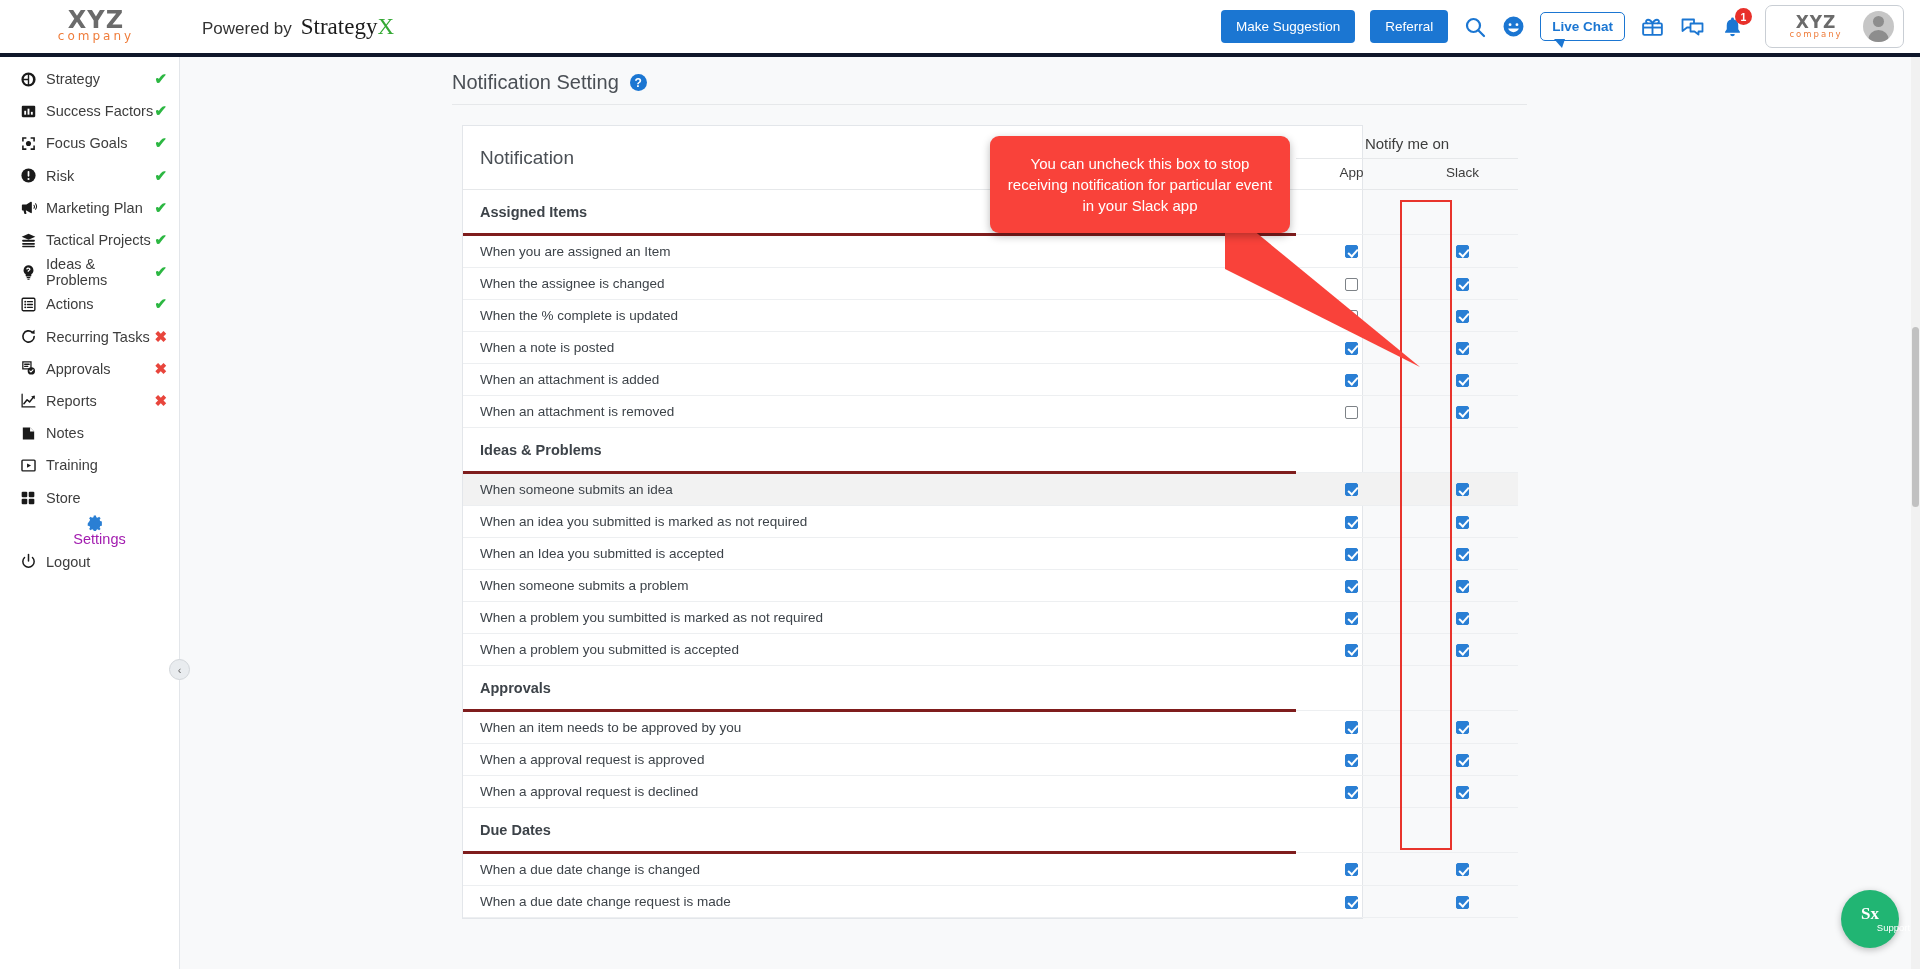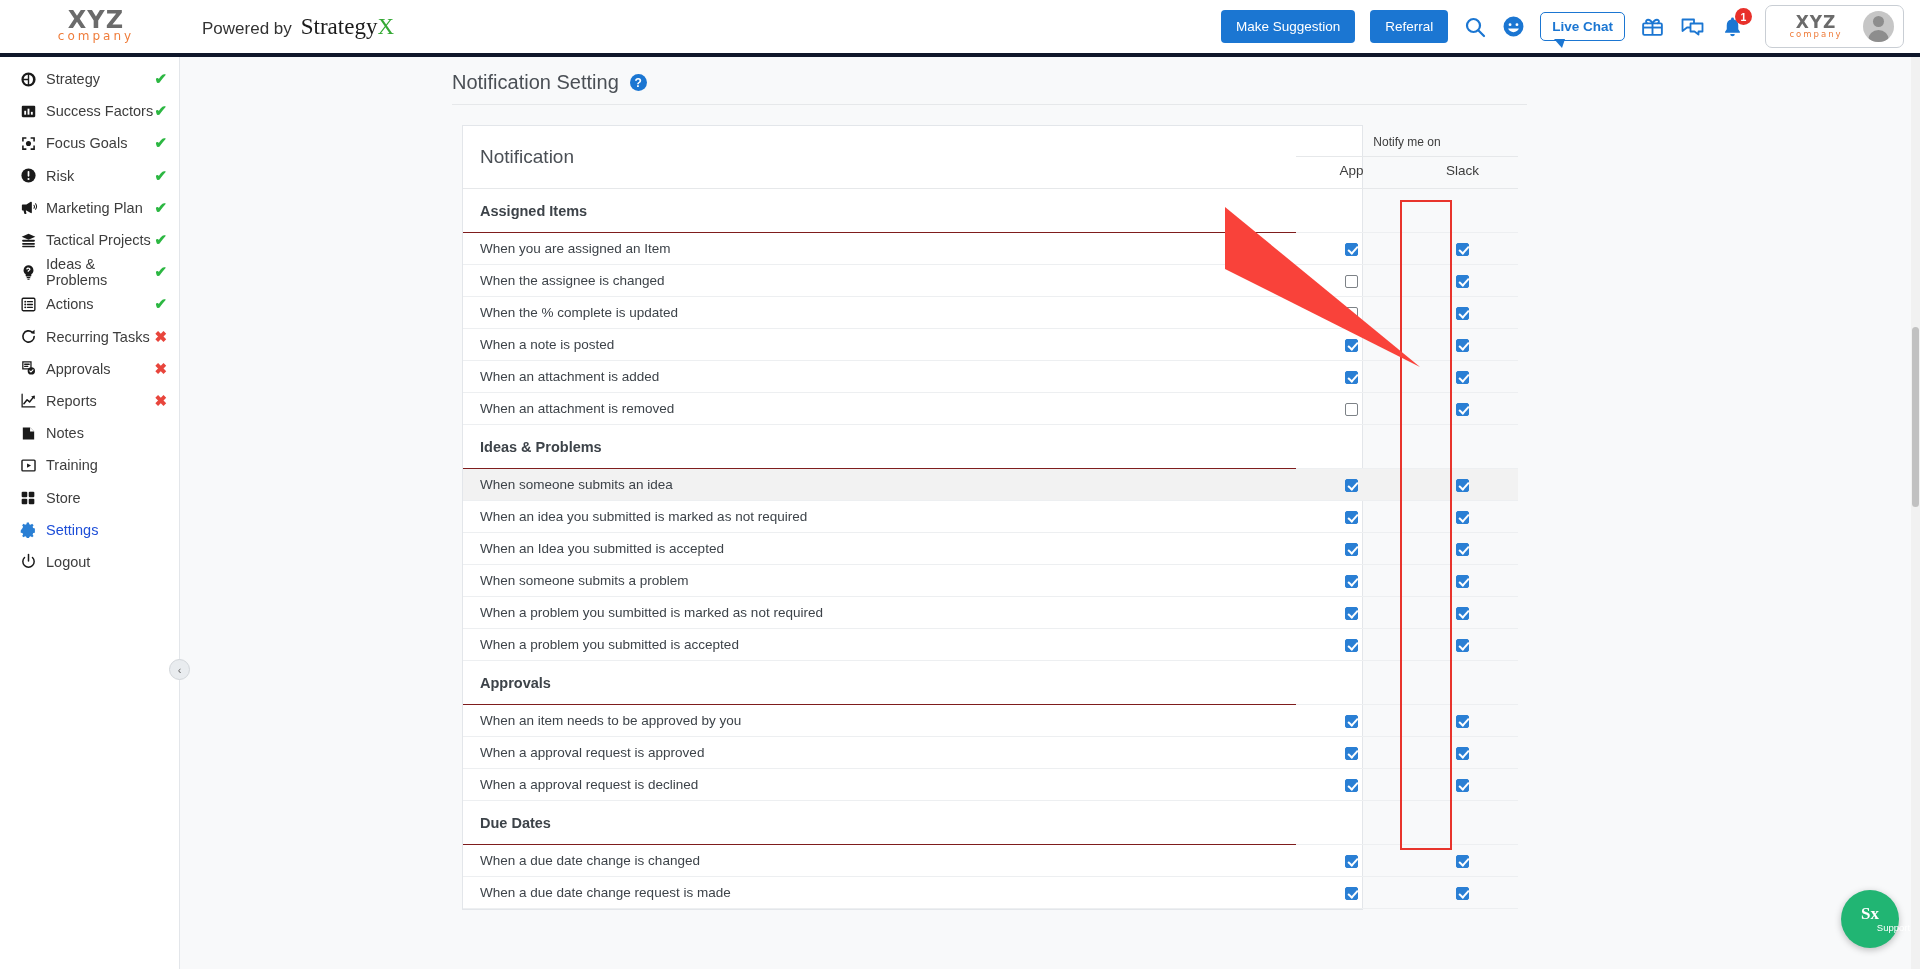--- a/index.html
+++ b/index.html
@@ -50,21 +50,21 @@
   .avatar::after { content:""; position:absolute; width:21px;height:12px;border-radius:11px 11px 0 0;background:#8d8d8d;left:5px;top:19px;}
   
   .sidebar {
     position: absolute; top: 57px; left: 0; width: 180px; height: 912px;
     background: #fff; border-right: 1px solid #e3e6ea; padding-top: 6px; z-index: 30;
   }
   .nav-item {
     display: flex; align-items: center; height: 32.2px; padding-left: 20px;
     font-size: 14.5px; color: #3d3d3d; cursor: pointer;
   }
-  .nav-item.active { color: #1d4ed8; }
+  .nav-item.active { color: #a21caf; flex-direction: column; }
   .nav-ic { width: 26px; display: flex; align-items: center; color: #1a1a1a; flex-shrink: 0;}
   .nav-item.active .nav-ic { color: #2a7fd4; }
   .nav-label { flex: 1; }
   .mark { font-size: 15px; font-weight: bold; margin-right: 12px; }
   .mark.ok { color: #2cb742; }
   .mark.no { color: #e8453c; }
   .collapse-btn {
     position: absolute; left: 169px; top: 659px; width: 21px; height: 21px;
     border-radius: 50%; background: #e9ecef; border: 1px solid #d2d6da;
     display: flex; align-items: center; justify-content: center;
@@ -85,30 +85,30 @@
   }
   table.ntable { width: 100%; border-collapse: collapse; table-layout: fixed; }
   table.ntable col.c1 { width: 833px; }
   table.ntable col.c2 { width: 111px; }
   table.ntable col.c3 { width: 111px; }
   .th-notification {
     font-size: 19px; color: #4a4f55; font-weight: normal; text-align: left;
     padding: 20px 0 20px 17px; vertical-align: middle; border-bottom: 1px solid #e6e8ea;
   }
   .th-group {
-    font-size: 12px; color: #3d3d3d; text-align: center; font-weight: normal;
+    font-size: 15px; color: #3d3d3d; text-align: center; font-weight: normal;
     padding: 9px 0 6px 0; border-bottom: 1px solid #e6e8ea;
   }
   .th-sub {
     font-size: 13.5px; color: #3d3d3d; text-align: center; font-weight: normal;
     padding: 6px 0 9px 0; border-bottom: 1px solid #e6e8ea;
   }
   td.grp {
     font-size: 14.5px; font-weight: bold; color: #3d4349;
-    padding: 14px 0 13px 17px; border-bottom: 1px solid #7f1d1d;
+    padding: 14px 0 13px 17px; border-bottom: 3px solid #7f1d1d;
   }
   td.lbl {
     font-size: 13.5px; color: #3d4349; padding: 8px 0 8px 17px; border-bottom: 1px solid #edeff1;
   }
   td.cb { text-align: center; border-bottom: 1px solid #edeff1; }
   tr.hi td { background: #f2f2f2; }
   .chk {
     width: 13px; height: 13px; display: inline-block; vertical-align: middle;
     border: 1px solid #7d8287; border-radius: 2px; background: #fff; cursor: pointer; position: relative;
   }
@@ -518,20 +518,23 @@
             <td class="lbl">When a due date change request is made</td>
             <td class="cb"><span class="chk on"></span></td>
             <td class="cb"><span class="chk on"></span></td>
           </tr>
         </tbody>
     </table>
   </div>
 
   <div class="slack-outline"></div>
 
+  <div class="tip">
+    <span>You can uncheck this box to stop receiving notification for particular event in your Slack app</span>
+  </div>
   <svg class="tip-tail2" width="200" height="165">
     <polygon points="0,0 0,62 195,160" fill="#f9423a"></polygon>
   </svg>
 </div>
 
 <div class="scrollbar">
   <div class="scroll-thumb"></div>
 </div>
 
 <div class="support">

